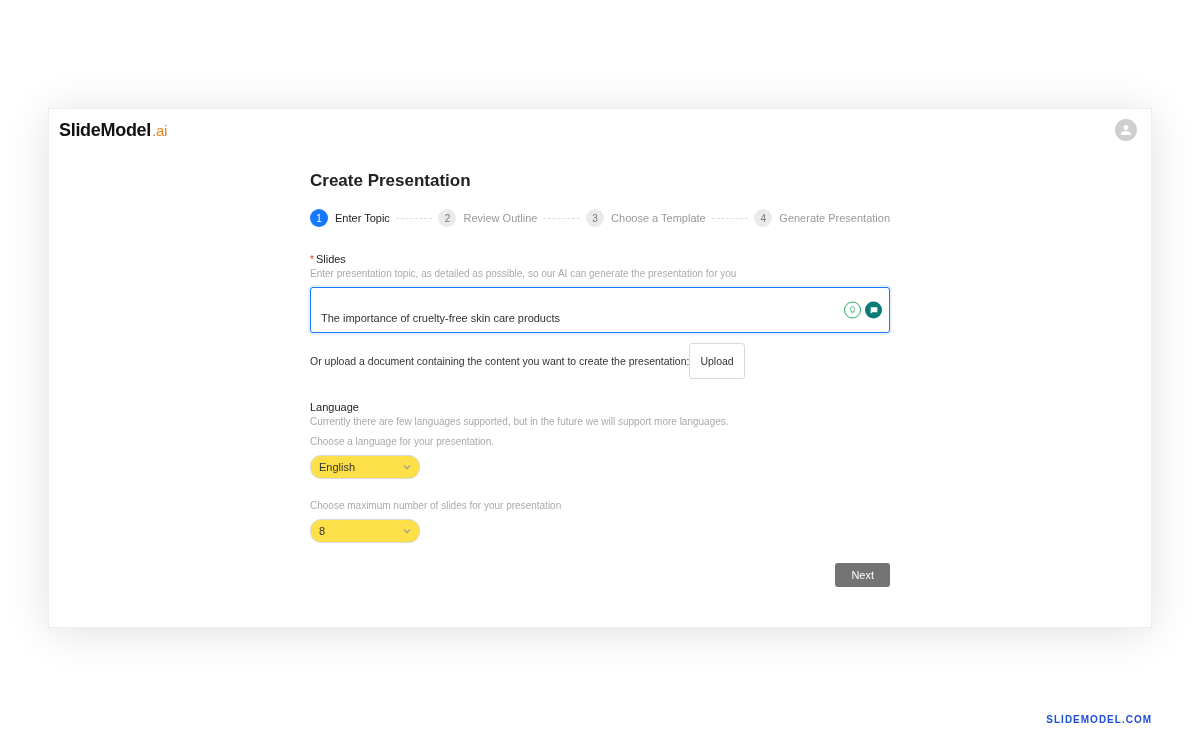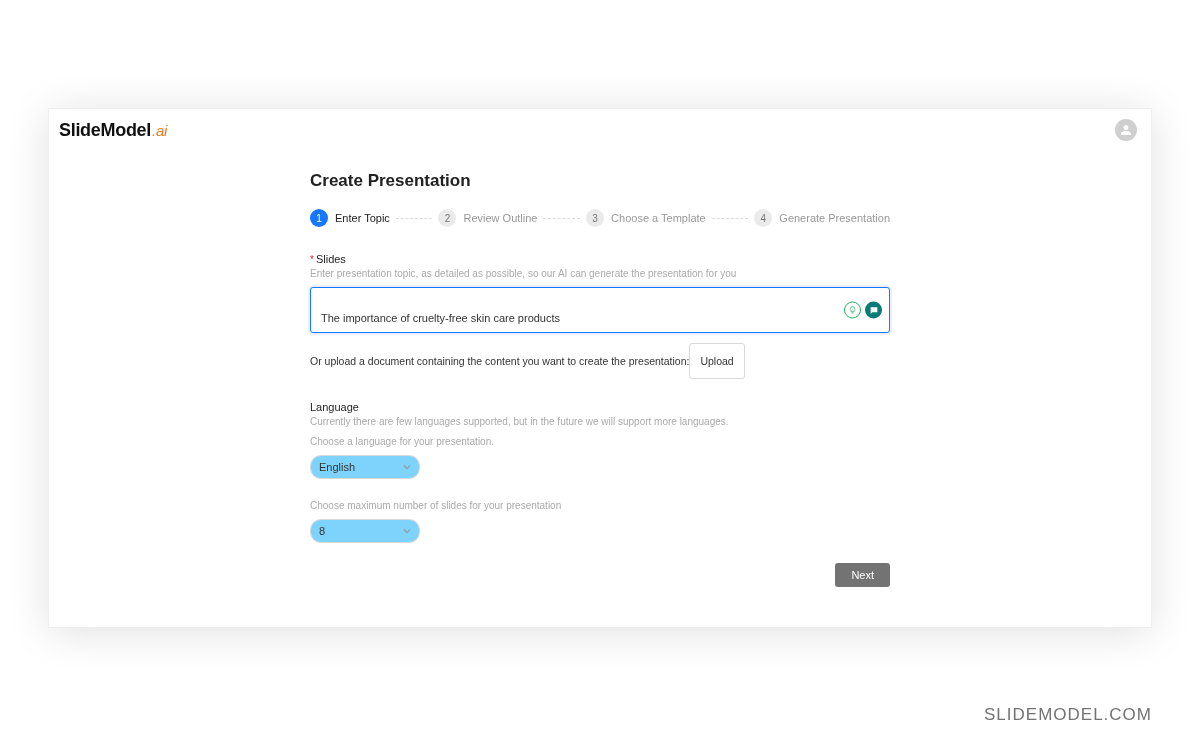--- a/index.html
+++ b/index.html
@@ -24,21 +24,20 @@
     justify-content: space-between;
     padding: 10px 14px 6px 10px;
   }
   .logo {
     font-weight: 800;
     font-size: 18px;
     letter-spacing: -0.3px;
     color: #111;
   }
   .logo .ai {
-    font-style: italic;
     font-weight: 400;
     color: #e67e22;
     font-size: 15px;
     margin-left: 1px;
   }
   .avatar {
     width: 22px; height: 22px;
     border-radius: 50%;
     background: #cfcfcf;
     display: flex; align-items: center; justify-content: center;
@@ -153,21 +152,21 @@
     width: 110px;
     border: 1px solid #d9d9d9;
     border-radius: 11px;
     padding: 5px 8px;
     font-size: 11px;
     color: #333;
     display: flex;
     align-items: center;
     justify-content: space-between;
     cursor: pointer;
-    background: #7dd3fc;
+    background: #fde047;
   }
   .select .chev {
     width: 8px; height: 8px;
   }
   .select .chev path { stroke: #999; stroke-width: 1.5; fill: none; }
 
   .footer {
     display: flex;
     justify-content: flex-end;
     margin-top: 20px;
@@ -179,23 +178,24 @@
     border-radius: 3px;
     padding: 6px 16px;
     font-size: 11px;
     cursor: pointer;
   }
 
   .watermark {
     position: absolute;
     right: 48px;
     bottom: 18px;
-    font-size: 17px;
+    font-size: 10px;
     letter-spacing: 1px;
-    color: #737373;
+    color: #1d4ed8;
+    font-weight: bold;
   }
 </style>
 </head>
 <body>
 
 <div class="frame">
 
   <div class="topbar">
     <div class="logo">
       <span>SlideModel</span><span class="ai">.ai</span>

